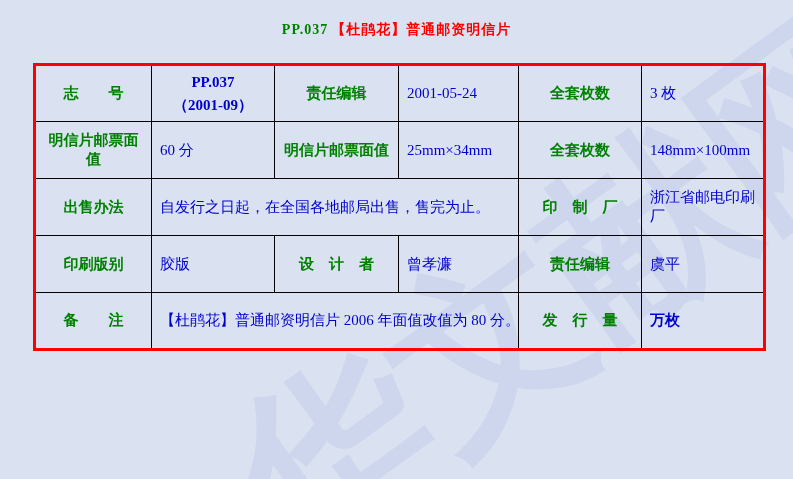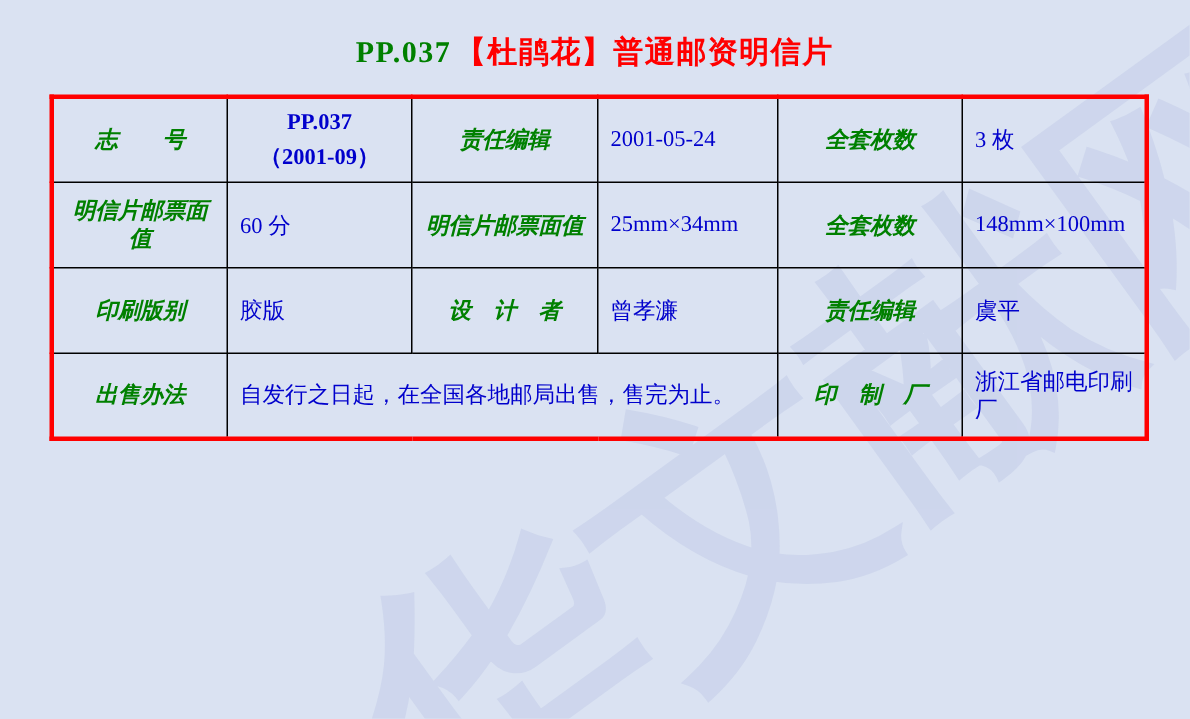--- a/index.html
+++ b/index.html
@@ -13,42 +13,41 @@
   .watermark{
     position:absolute;left:30px;top:520px;
     font-size:190px;font-weight:bold;
     color:#c6cfe9;opacity:.6;
     transform:rotate(-36deg);transform-origin:0 0;
     white-space:nowrap;pointer-events:none;
     font-family:"Liberation Serif","DejaVu Serif",serif;
   }
   .title{
     position:absolute;top:21px;left:0;width:100%;
-    text-align:center;font-size:20px;font-weight:bold;
+    text-align:center;font-size:14px;font-weight:bold;
     font-family:"Liberation Serif","DejaVu Serif",serif;
     letter-spacing:1px;
   }
   .t-code{color:#008000;margin-right:3px;}
   .t-name{color:#ff0000;}
   table.info{
     position:absolute;left:33px;top:63px;
     width:730px;border-collapse:collapse;table-layout:fixed;
     border:3px solid #ff0000;
   }
   table.info tr{height:57px;}
   table.info td{
     border:1px solid #000;
     font-size:15px;padding:2px 8px;
     vertical-align:middle;
     overflow:hidden;
   }
   td.lbl{
     color:#008000;font-weight:bold;text-align:center;
     font-family:"Liberation Sans","DejaVu Sans",sans-serif;
-    font-style:italic;
   }
   td.val{
     color:#0000cc;
     font-family:"Liberation Serif","DejaVu Serif",serif;
   }
   td.center{text-align:center;}
   td.right{text-align:right;}
   .magenta{color:#ff00ff;font-weight:bold;line-height:23px;}
   .red{color:#ff0000;}
   .redbold{color:#ff0000;font-weight:bold;}
@@ -93,31 +92,37 @@
     <tr>
       <td class="lbl">明信片邮票面值</td>
       <td class="val">60 分</td>
       <td class="lbl">明信片邮票面值</td>
       <td class="val">25mm×34mm</td>
       <td class="lbl">全套枚数</td>
       <td class="val">148mm×100mm</td>
     </tr>
 
     <tr>
+      <td class="lbl">出售办法</td>
+      <td class="val" colspan="3">自发行之日起，在全国各地邮局出售，售完为止。</td>
+      <td class="lbl">印　制　厂</td>
+      <td class="val">浙江省邮电印刷厂</td>
+    </tr>
+
+    <tr>
       <td class="lbl">印刷版别</td>
       <td class="val">胶版</td>
       <td class="lbl">设　计　者</td>
       <td class="val">曾孝濂</td>
       <td class="lbl">责任编辑</td>
       <td class="val">虞平</td>
     </tr>
 
     <tr>
-      <td class="lbl">出售办法</td>
-      <td class="val" colspan="3">自发行之日起，在全国各地邮局出售，售完为止。</td>
-      <td class="lbl">印　制　厂</td>
-      <td class="val">浙江省邮电印刷厂</td>
+      <td class="lbl">备　　注</td>
+      <td class="val small" colspan="3">【杜鹃花】普通邮资明信片 2006 年面值改值为 80 分。</td>
+      <td class="lbl">发　行　量</td>
+      <td class="val redbold">万枚</td>
     </tr>
-
   </tbody>
     </table>
 
 </div>
 
 </body></html>

